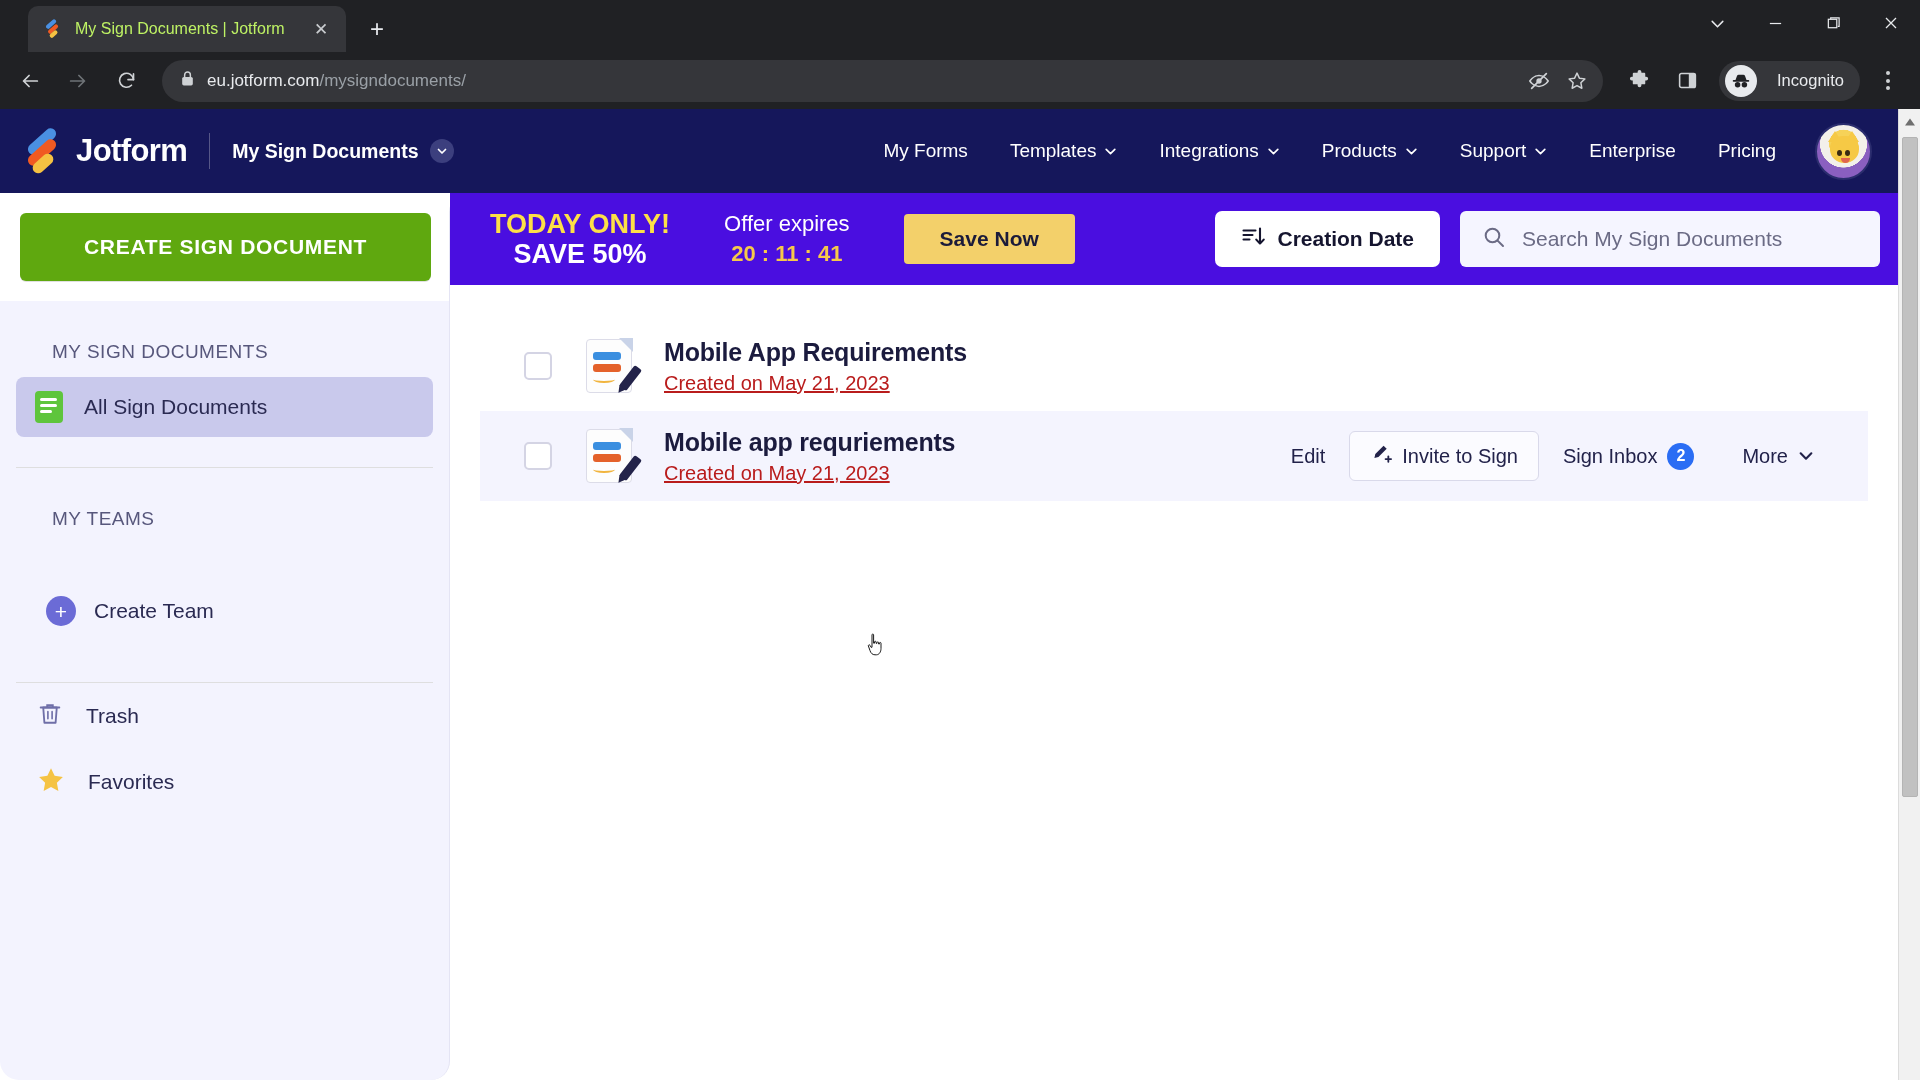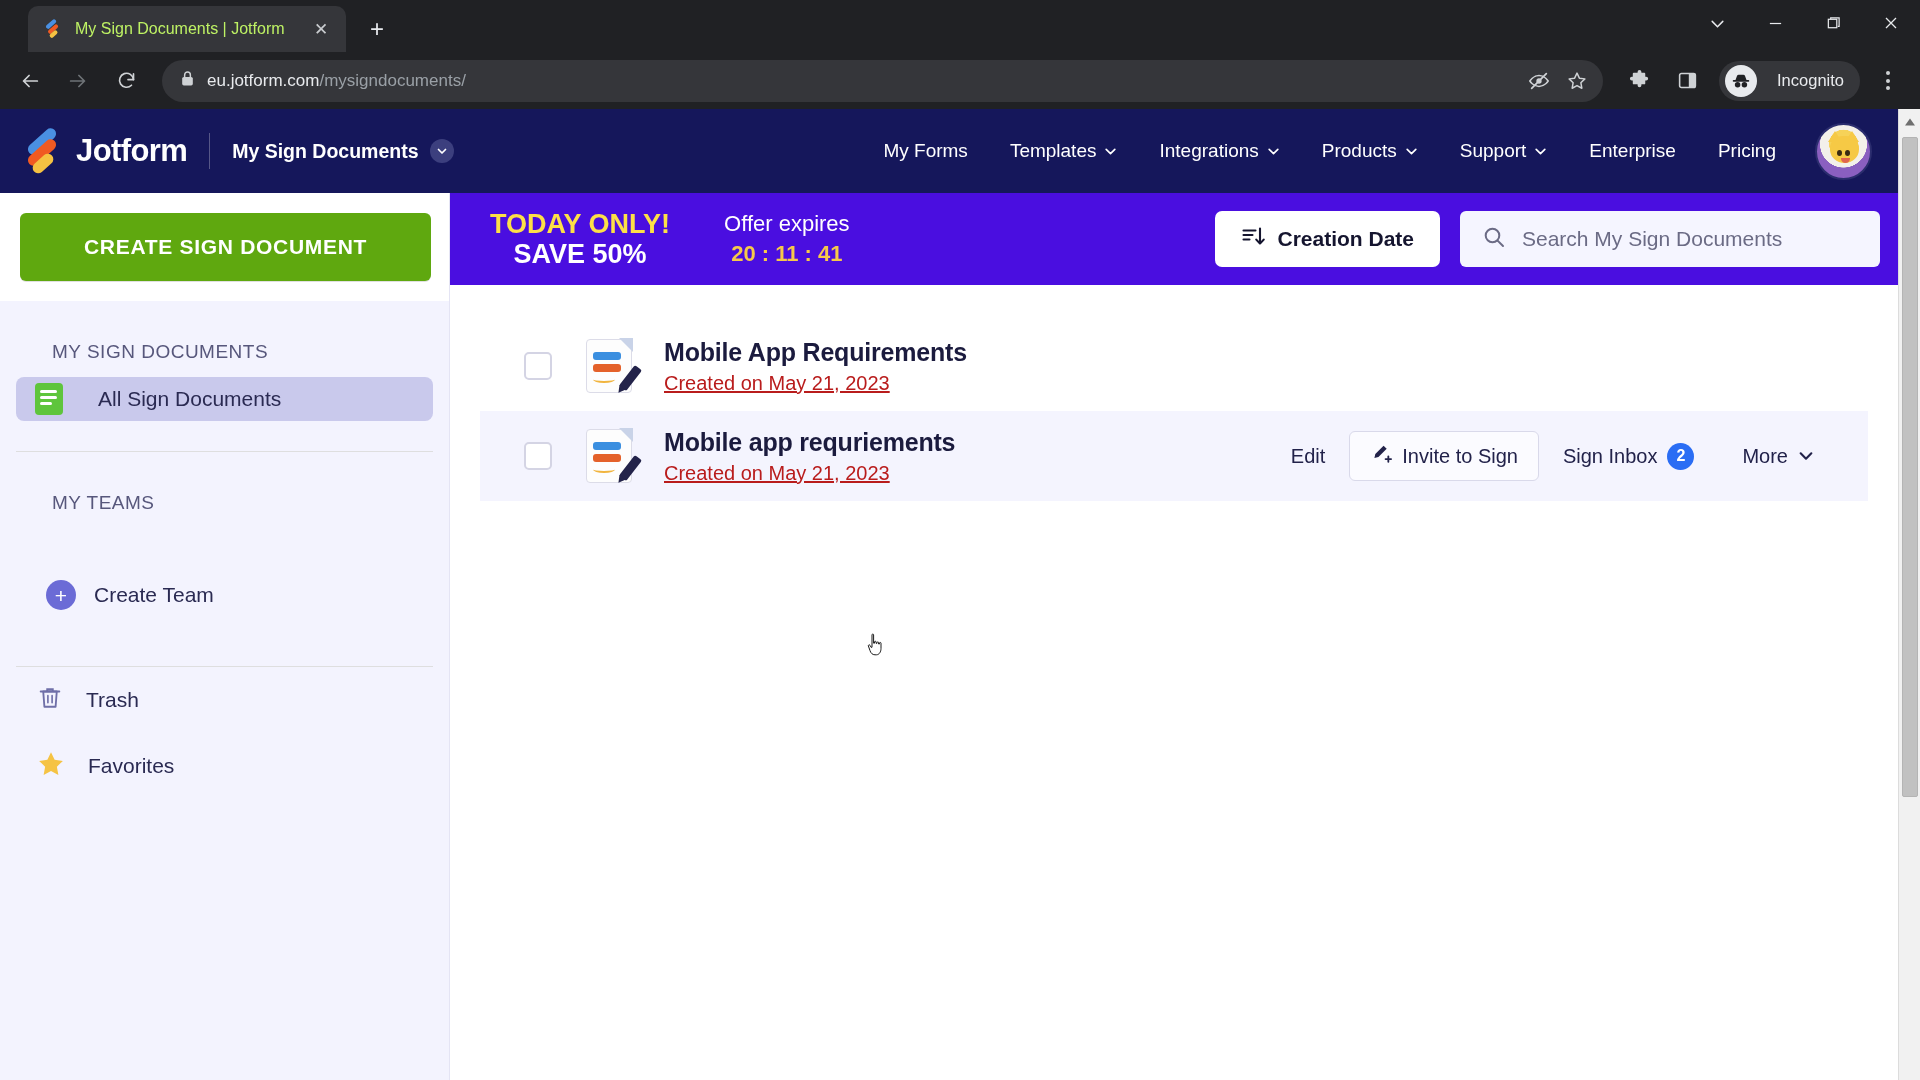--- a/index.html
+++ b/index.html
@@ -123,35 +123,35 @@
   .avatar .eye.l { left: 20px; } .avatar .eye.r { right: 20px; }
   .avatar .mouth { position:absolute; width: 9px; height: 5px; background:#e0644f;
     border-radius: 0 0 9px 9px; left: 24px; top: 33px; }
 
   
   .body-row { flex: 1; display: flex; min-height: 0; }
 
   
   .sidebar {
     width: 450px; flex: 0 0 450px; background: #f3f3fe;
-    display: flex; flex-direction: column; border-right: 1px solid #e4e4f4;
+    display: flex; flex-direction: column; border-right: 1px solid #e4e4f4; border-radius: 19px;
   }
   .create-wrap { background: #fff; padding: 20px 18px 20px 20px; }
   .create-btn {
     height: 68px; background: #5fa80f; border-radius: 6px; color: #ffffff;
     font-size: 21px; font-weight: 700; letter-spacing: .7px;
     display: flex; align-items: center; justify-content: center;
     box-shadow: 0 1px 0 rgba(0,0,0,.12);
   }
   .side-section-title {
     color: #57577c; font-size: 19px; letter-spacing: .5px; padding: 40px 0 14px 52px;
   }
   .side-item {
-    margin: 0 16px; height: 44px; border-radius: 8px; display: flex;
-    align-items: center; gap: 35px; padding-left: 19px;
+    margin: 0 16px; height: 60px; border-radius: 8px; display: flex;
+    align-items: center; gap: 21px; padding-left: 19px;
   }
   .side-item.active { background: #c9c9ec; }
   .side-item-label { font-size: 21px; color: #2a2a52; font-weight: 500; }
   .doc-mini {
     width: 28px; height: 32px; background: #5ec53c; border-radius: 4px;
     position: relative; flex: 0 0 28px;
   }
   .doc-mini i { position: absolute; left: 5px; height: 3px; background: #fff; border-radius: 2px; }
   .doc-mini i:nth-child(1){ top: 7px; width: 17px; }
   .doc-mini i:nth-child(2){ top: 13px; width: 17px; }
@@ -499,20 +499,21 @@
 
           <div class="promo">
             <div class="promo-left">
               <div class="promo-l1">TODAY ONLY!</div>
               <div class="promo-l2">SAVE 50%</div>
             </div>
             <div class="promo-timer">
               <div class="promo-exp">Offer expires</div>
               <div class="promo-clock">20 : 11 : 41</div>
             </div>
+            <div class="save-now">Save Now</div>
 
             <div class="promo-right">
               <div class="sort-btn">
                 <span>
                   <svg width="24" height="24" viewBox="0 0 24 24">
                     <path d="M2.5 5.5h12M2.5 10h9M2.5 14.5h6" stroke="#15152f" stroke-width="2.1" stroke-linecap="round"></path>
                     <path d="M19 3.5v15M15.3 14.6L19 18.6l3.7-4" fill="none" stroke="#15152f" stroke-width="2.1" stroke-linecap="round" stroke-linejoin="round"></path>
                   </svg>
                 </span>
                 <span>Creation Date</span>

